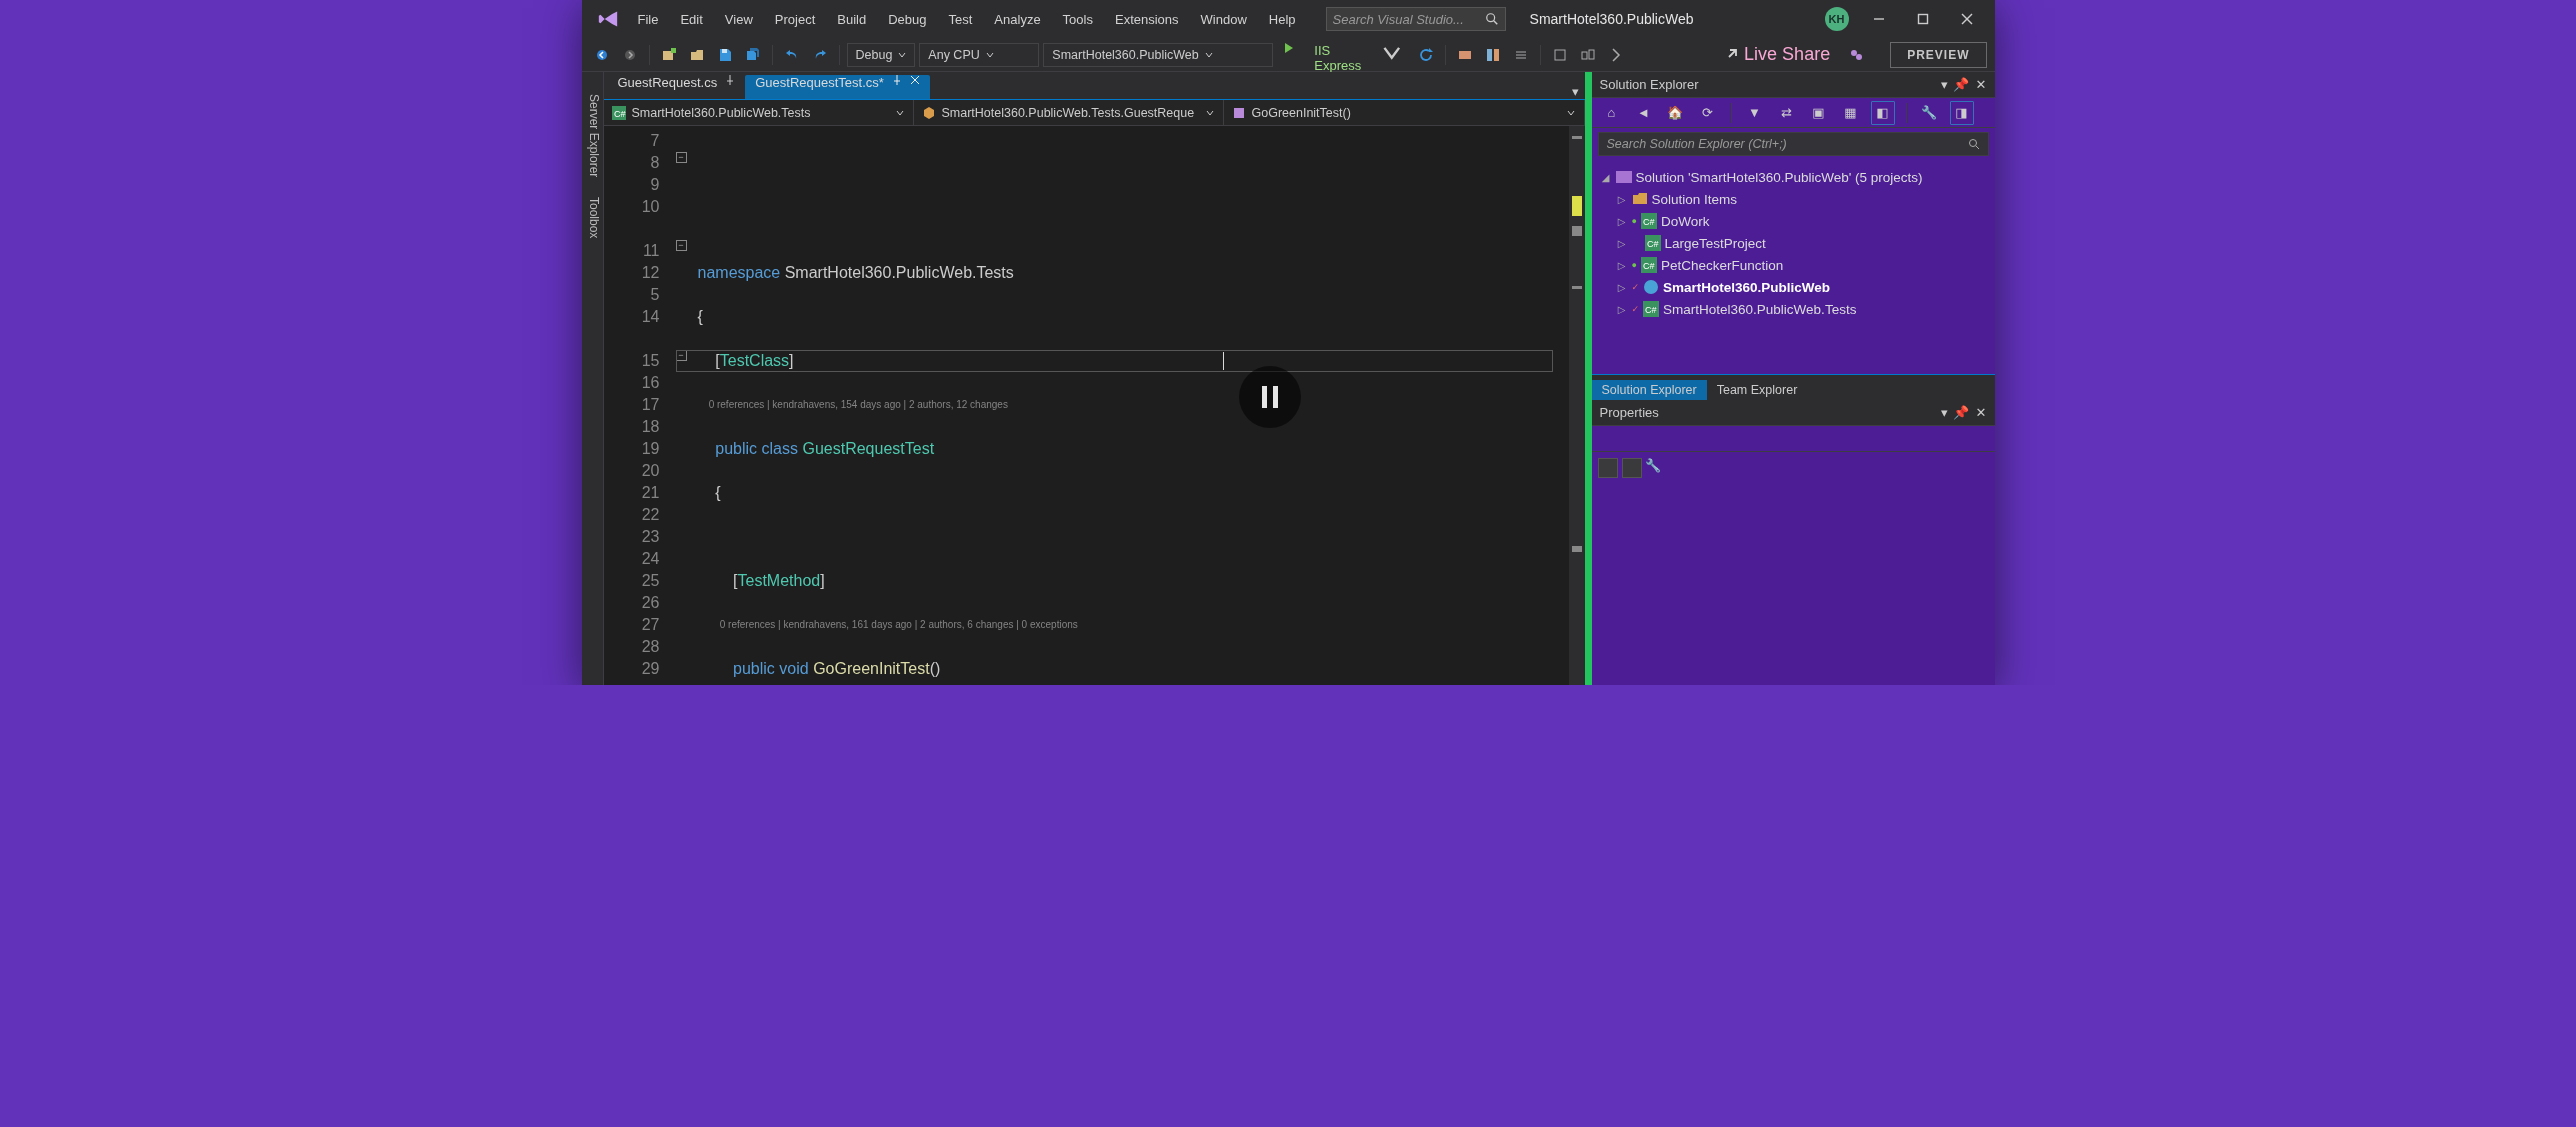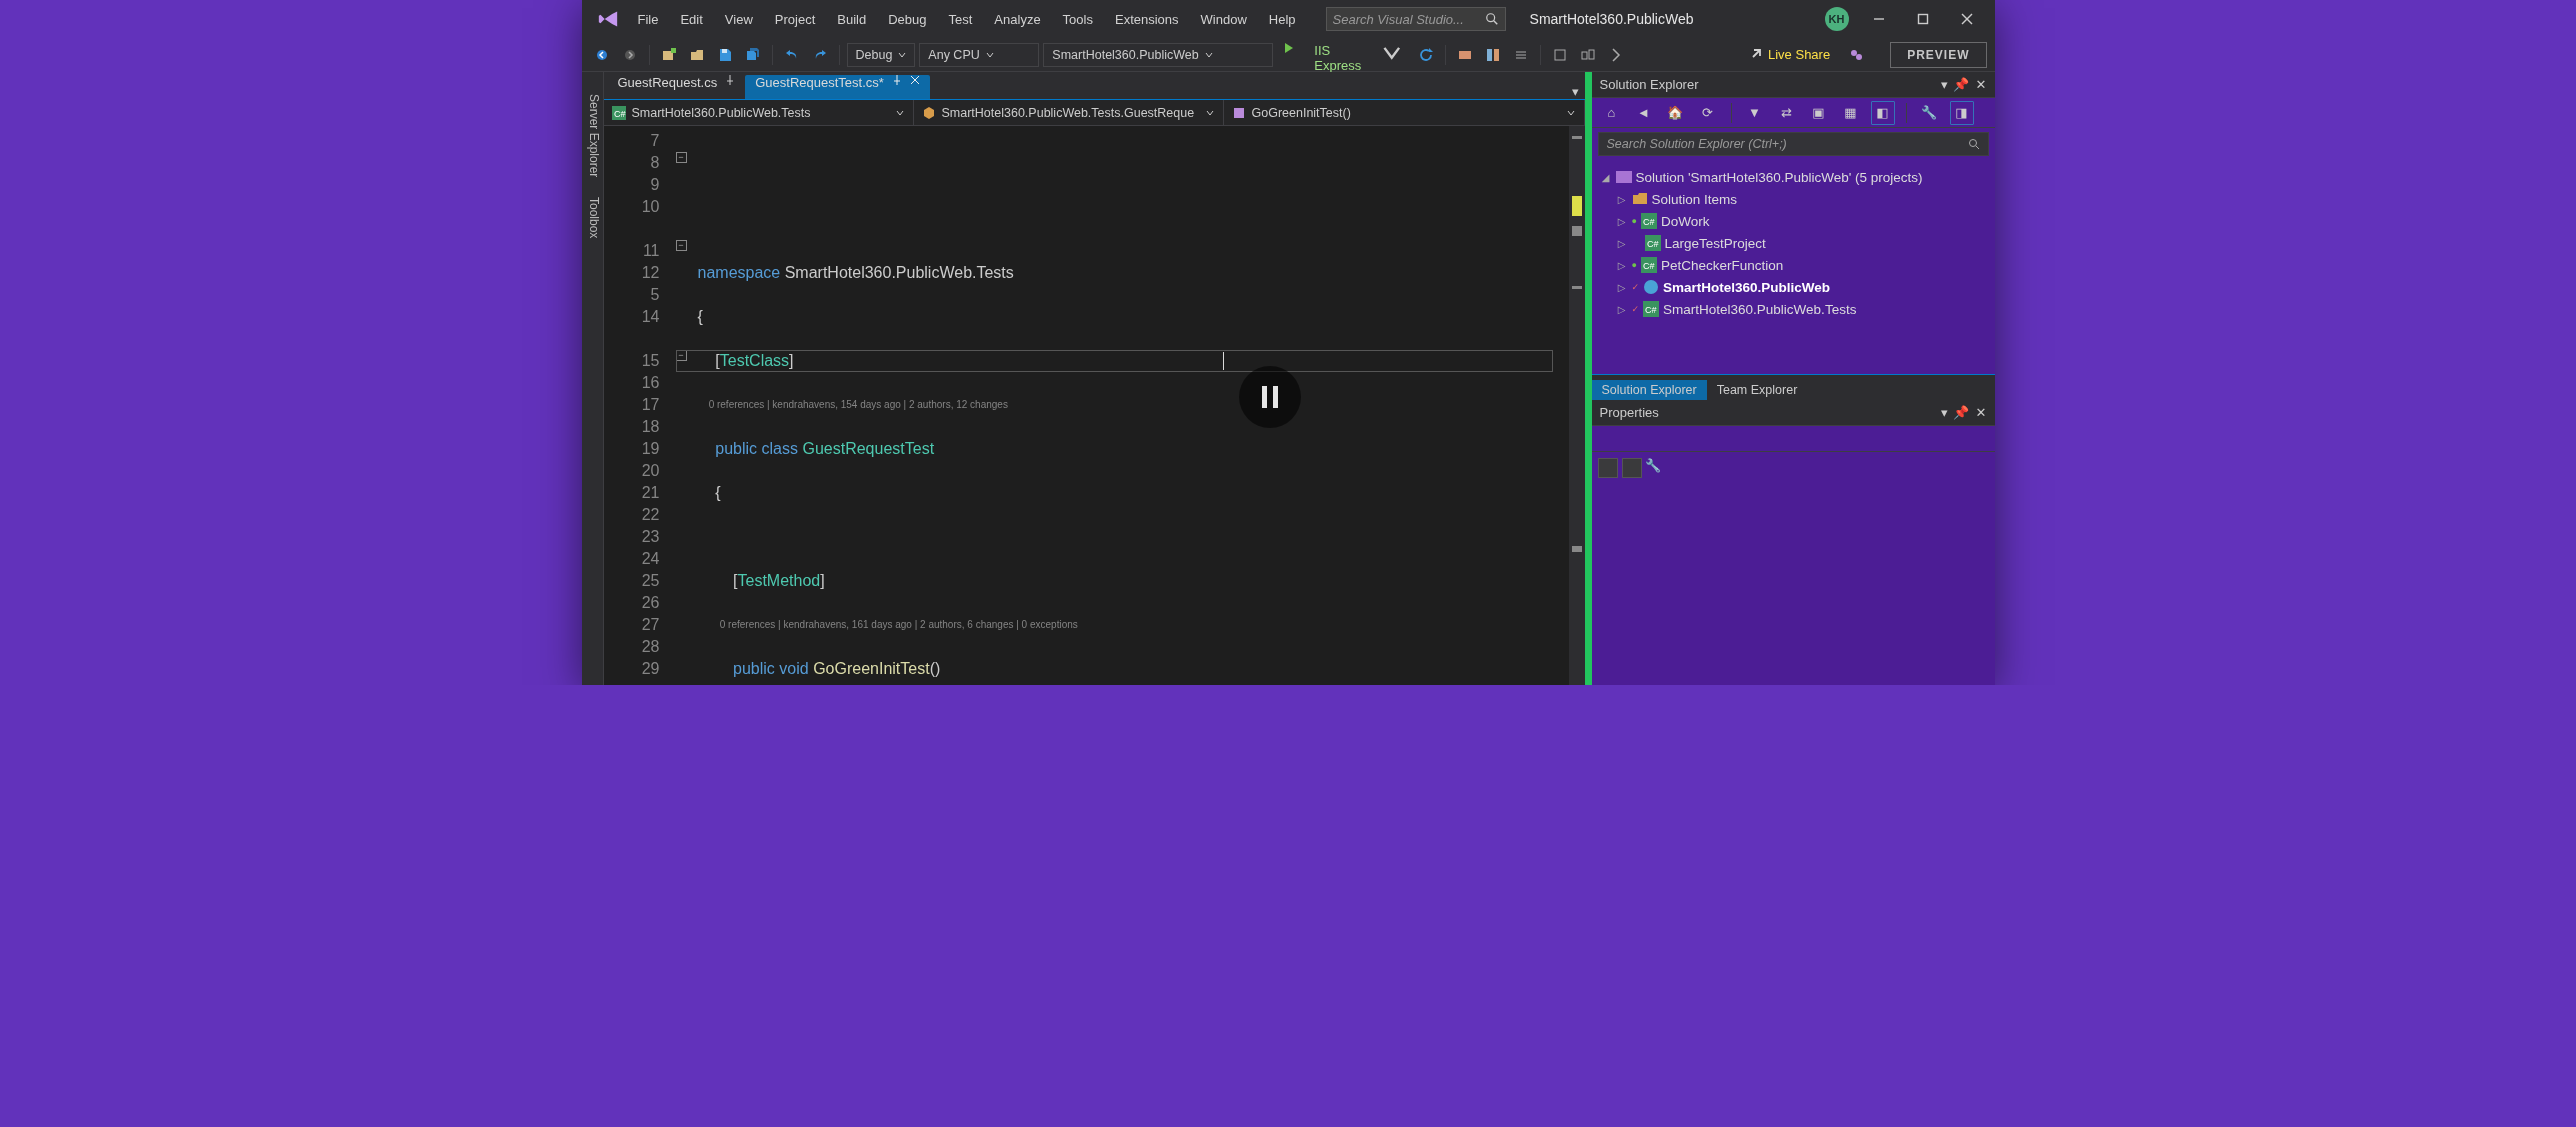--- a/index.html
+++ b/index.html
@@ -17,21 +17,21 @@
 .winctrl{display:flex;gap:0}
 .winbtn{width:44px;height:32px;display:flex;align-items:center;justify-content:center;cursor:pointer}
 .winbtn svg{width:12px;height:12px;stroke:#ccc;stroke-width:1.4;fill:none}
 .toolbar{height:34px;display:flex;align-items:center;border-bottom:1px solid #3e3e42;padding:0 8px;gap:4px}
 .tb-btn{height:24px;min-width:24px;display:flex;align-items:center;justify-content:center;padding:0 3px;cursor:pointer;border-radius:1px}
 .tb-sep{width:1px;height:20px;background:#3e3e42;margin:0 3px}
 .tb-drop{height:24px;padding:0 8px;display:flex;align-items:center;border:1px solid #434346;gap:6px;cursor:pointer;font-size:12.5px}
 .tb-drop .chev{width:8px;height:8px}
 .run{color:#9ee084;display:flex;align-items:flex-start;gap:21px;padding:0 8px;height:24px;cursor:pointer}
 .run .tri{width:0;height:0;border-left:8px solid #6fc24d;border-top:5px solid transparent;border-bottom:5px solid transparent}
-.liveshare{margin-left:auto;display:flex;align-items:center;gap:6px;color:#fde047;padding:0 10px;cursor:pointer;font-size:13px}
+.liveshare{margin-left:auto;display:flex;align-items:center;gap:6px;color:#f9a8d4;padding:0 10px;cursor:pointer;font-size:18px}
 .preview{margin-left:18px;padding:5px 16px;border:1px solid #6a6a6c;letter-spacing:1px;font-weight:600;font-size:12px;color:#c7c7c7}
 .body{flex:1;display:flex;min-height:0}
 .sidetabs{width:22px;background:#2d2d30;border-right:1px solid #3e3e42;display:flex;flex-direction:column;padding-top:12px}
 .sidetab{writing-mode:vertical-lr;padding:10px 4px;color:#bcbcbc;font-size:12px;cursor:pointer;border-left:1px solid transparent}
 .main{flex:1;display:flex;flex-direction:column;min-width:0}
 .tabs{height:28px;display:flex;align-items:flex-end;background:#2d2d30;padding-left:4px;border-bottom:1px solid #007acc}
 .tab{height:24px;padding:0 10px;display:flex;gap:8px;background:#2d2d30;cursor:pointer;color:#d9d9d9;font-size:13px}
 .tab.active{background:#0d6aa7;border-top-left-radius:2px;border-top-right-radius:2px}
 .tab .pin{width:10px;height:10px}
 .tab .x{width:10px;height:10px;cursor:pointer}

